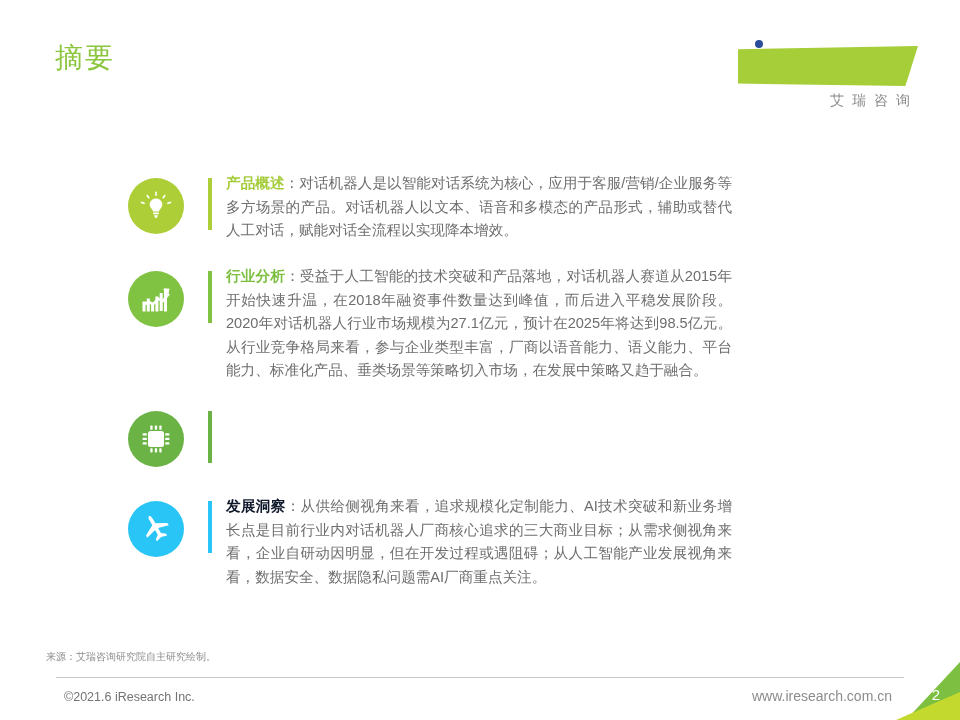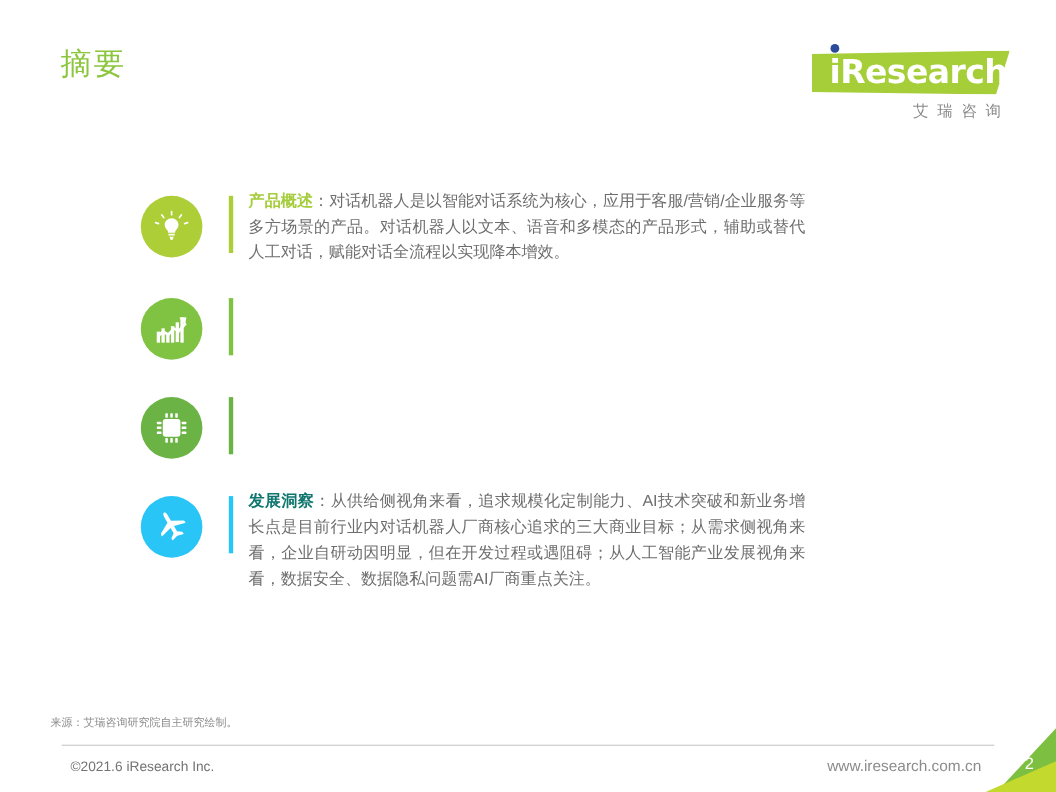--- a/index.html
+++ b/index.html
@@ -148,21 +148,20 @@
   }
 </style>
 </head>
 <body>
 
 <div id="slide-title">摘要</div>
 
 <div id="logo">
   <div id="logo-mark">
     <div id="logo-shape"></div>
-    <div id="logo-wordmark">i<span>Research</span></div>
     <div id="logo-i-dot"></div>
   </div>
   <div id="logo-cn">艾瑞咨询</div>
 </div>
 
 <div id="blocks">
 
   <div class="block">
     <div class="icon-circle" style="background:#AECE38">
       <svg width="34" height="34" viewBox="0 0 34 34" aria-hidden="true">
@@ -193,20 +192,23 @@
           <rect x="12.1" y="20.5" width="3" height="9"></rect>
           <rect x="16.4" y="14.5" width="3" height="15"></rect>
           <rect x="20.7" y="11.0" width="3" height="18"></rect>
           <rect x="25.0" y="6.5" width="3" height="23"></rect>
           <path d="M4.4 21.6l5.0-3.5 4.3 2.6 5.2-5.4 4.4 2.1 5.6-6.4 1.9 1.7-6.8 7.8-4.5-2.2-5.4 5.6-4.4-2.7-4.1 2.9z"></path>
           <path d="M23.9 6.9l6.5-.5-1.0 6.4z"></path>
         </g>
       </svg>
     </div>
     <div class="accent-bar" style="background:#80C342"></div>
+    <div class="block-text">
+      <span class="block-heading" style="color:#7DBF41">行业分析</span><span>：</span><span>受益于人工智能的技术突破和产品落地，对话机器人赛道从2015年开始快速升温，在2018年融资事件数量达到峰值，而后进入平稳发展阶段。2020年对话机器人行业市场规模为27.1亿元，预计在2025年将达到98.5亿元。从行业竞争格局来看，参与企业类型丰富，厂商以语音能力、语义能力、平台能力、标准化产品、垂类场景等策略切入市场，在发展中策略又趋于融合。</span>
+    </div>
   </div>
 
   <div class="block">
     <div class="icon-circle" style="background:#6BB344">
       <svg width="34" height="34" viewBox="0 0 34 34" aria-hidden="true">
         <g fill="#ffffff">
           <rect x="9" y="9" width="16" height="16" rx="2.5"></rect>
           <rect x="11.3" y="3.6" width="2.3" height="4.2" rx="0.6"></rect>
           <rect x="15.8" y="3.6" width="2.3" height="4.2" rx="0.6"></rect>
           <rect x="20.3" y="3.6" width="2.3" height="4.2" rx="0.6"></rect>
@@ -228,21 +230,21 @@
   <div class="block">
     <div class="icon-circle" style="background:#29C5F6">
       <svg width="34" height="34" viewBox="0 0 34 34" aria-hidden="true">
         <g fill="#ffffff" transform="rotate(-30 17 17)">
           <path d="M16.2 3.2c.6-1.1 1.9-1.1 2.5 0 .4.8.6 2.2.6 3.6v5.0l9.8 5.4c.5.3.8.8.8 1.3v1.6l-10.6-2.8v5.6l3.6 2.6c.3.2.5.6.5 1v1.6l-5.9-1.6-5.9 1.6v-1.6c0-.4.2-.8.5-1l3.6-2.6v-5.6L5.1 20.1v-1.6c0-.5.3-1 .8-1.3l9.8-5.4v-5.0c0-1.4.2-2.8.5-3.6z"></path>
         </g>
       </svg>
     </div>
     <div class="accent-bar" style="background:#29C5F6"></div>
     <div class="block-text">
-      <span class="block-heading" style="color:#0f766e">发展洞察</span><span>：</span><span>从供给侧视角来看，追求规模化定制能力、AI技术突破和新业务增长点是目前行业内对话机器人厂商核心追求的三大商业目标；从需求侧视角来看，企业自研动因明显，但在开发过程或遇阻碍；从人工智能产业发展视角来看，数据安全、数据隐私问题需AI厂商重点关注。</span>
+      <span class="block-heading" style="color:#0f172a">发展洞察</span><span>：</span><span>从供给侧视角来看，追求规模化定制能力、AI技术突破和新业务增长点是目前行业内对话机器人厂商核心追求的三大商业目标；从需求侧视角来看，企业自研动因明显，但在开发过程或遇阻碍；从人工智能产业发展视角来看，数据安全、数据隐私问题需AI厂商重点关注。</span>
     </div>
   </div>
 
 </div>
 
 <div id="source-note">来源：艾瑞咨询研究院自主研究绘制。</div>
 <div id="footer-rule"></div>
 <div id="copyright">©2021.6 iResearch Inc.</div>
 <div id="site-url">www.iresearch.com.cn</div>
 

